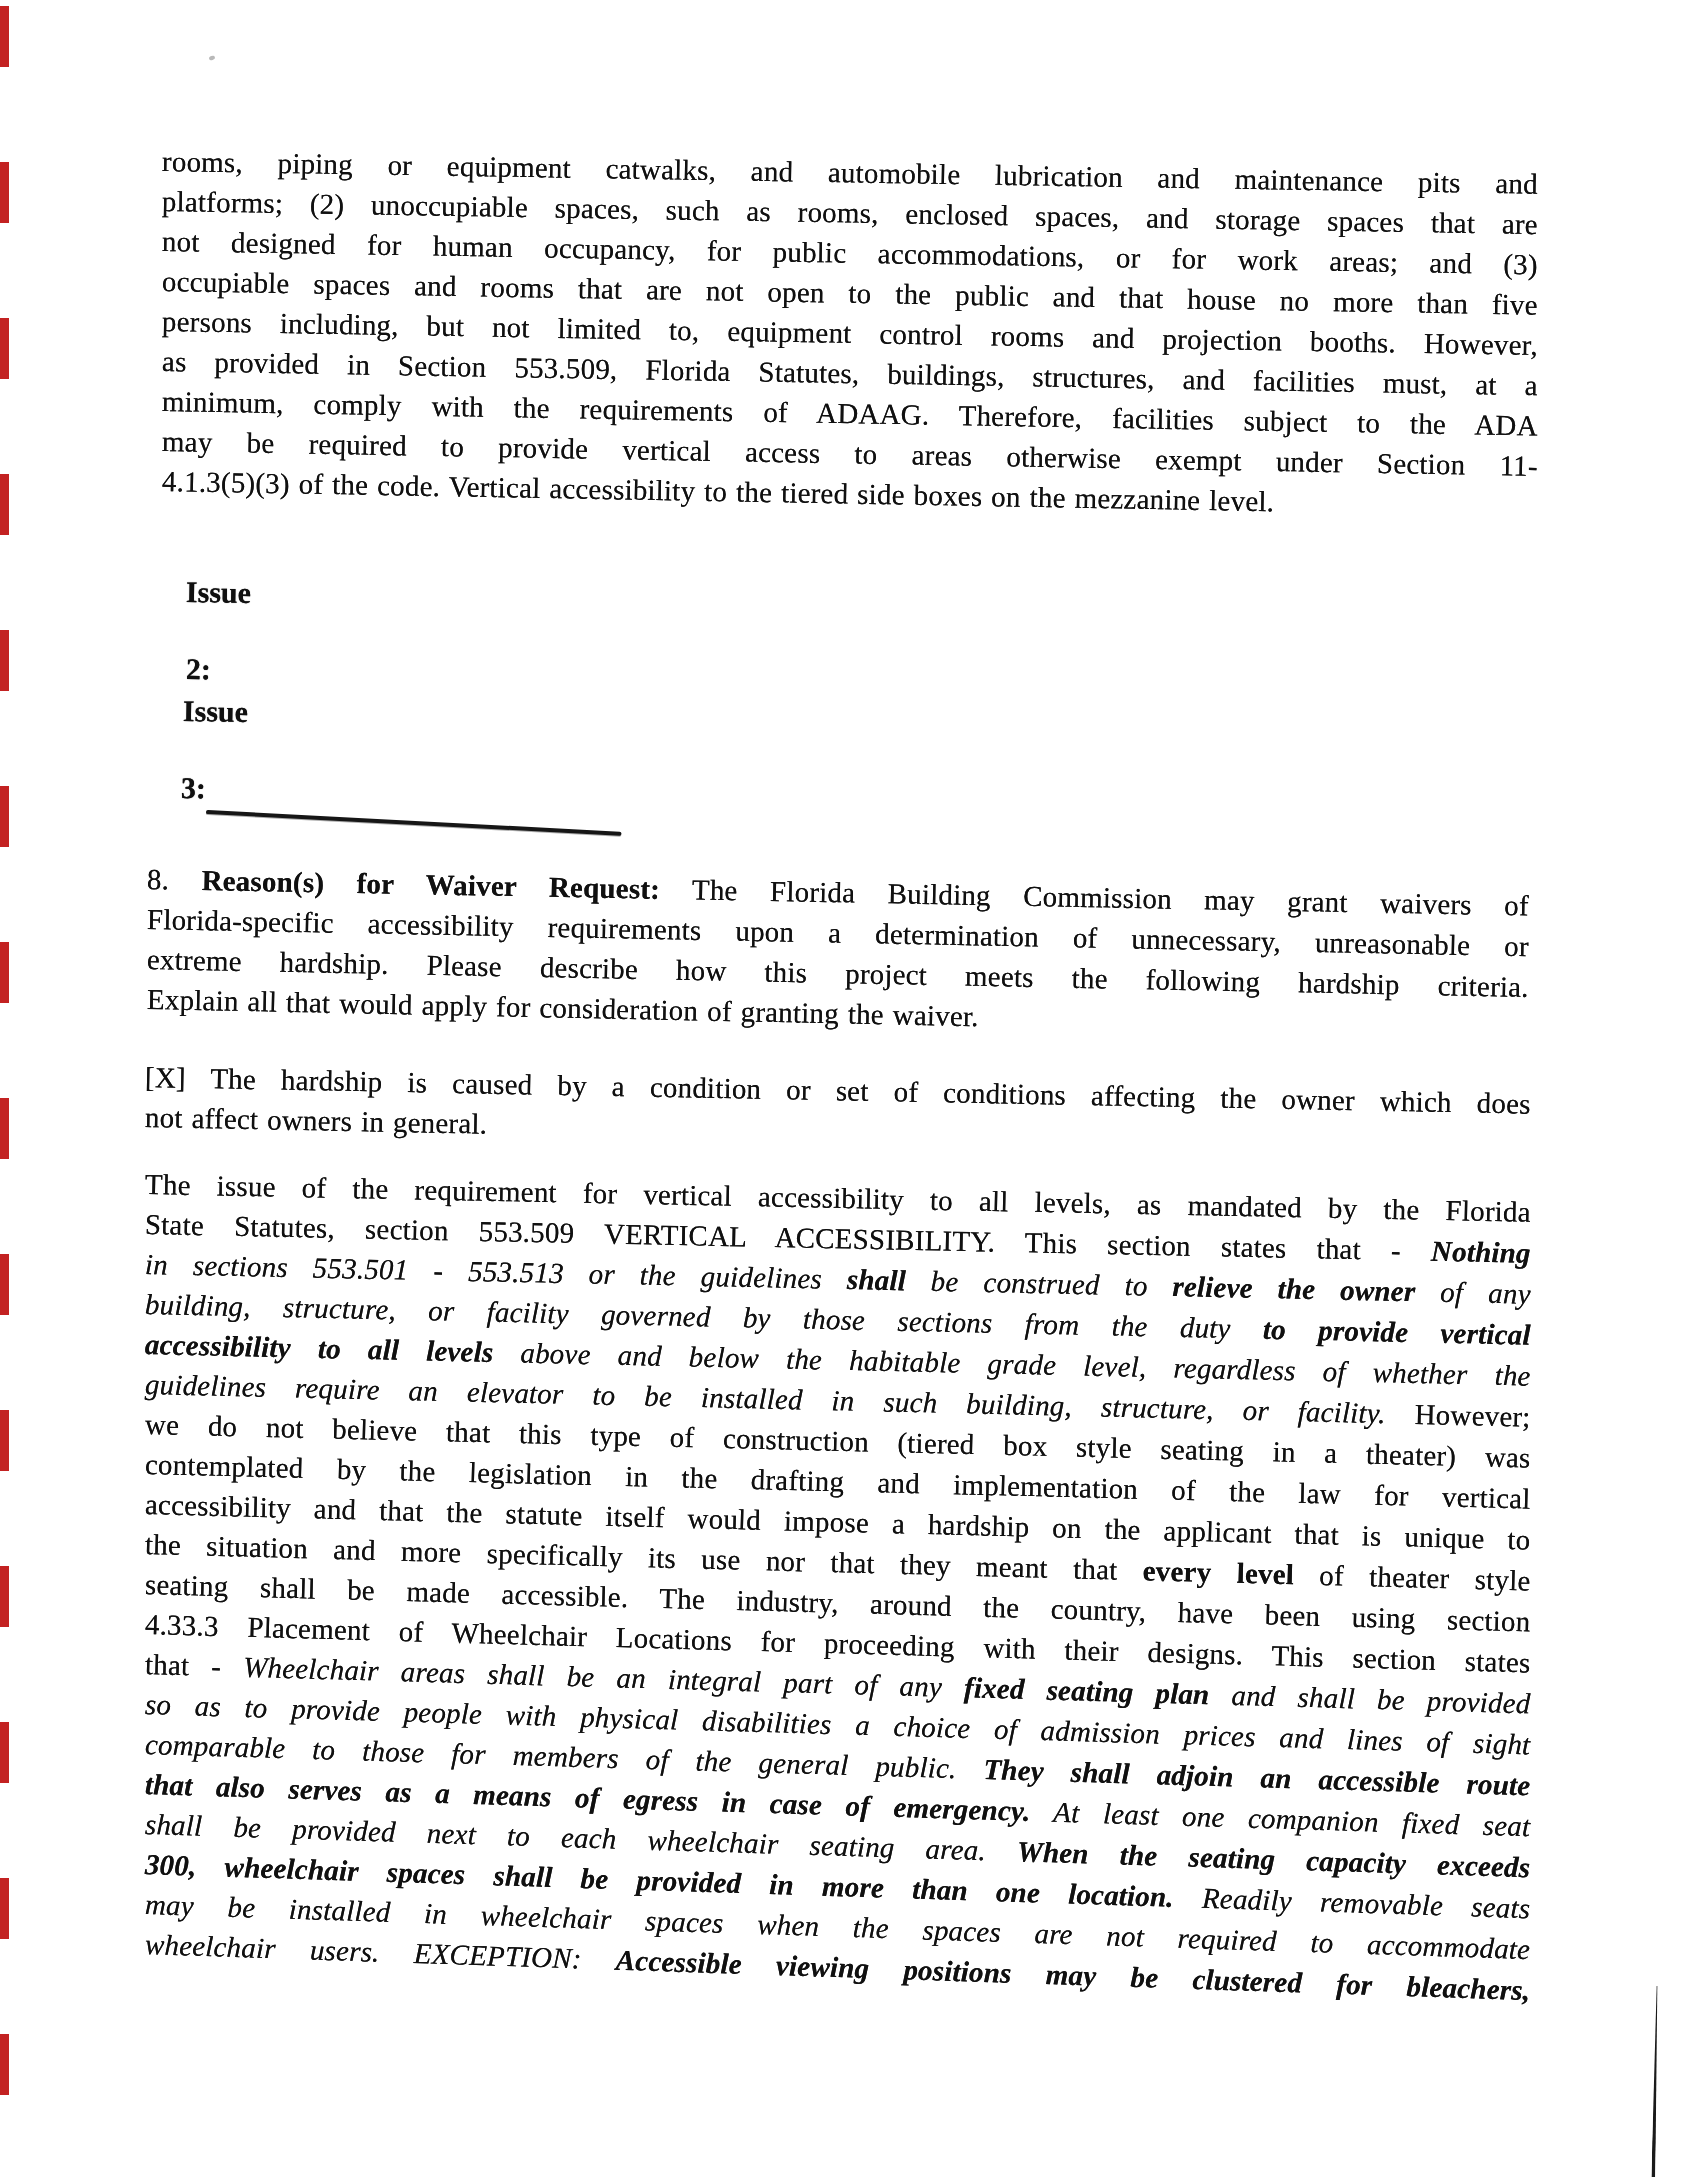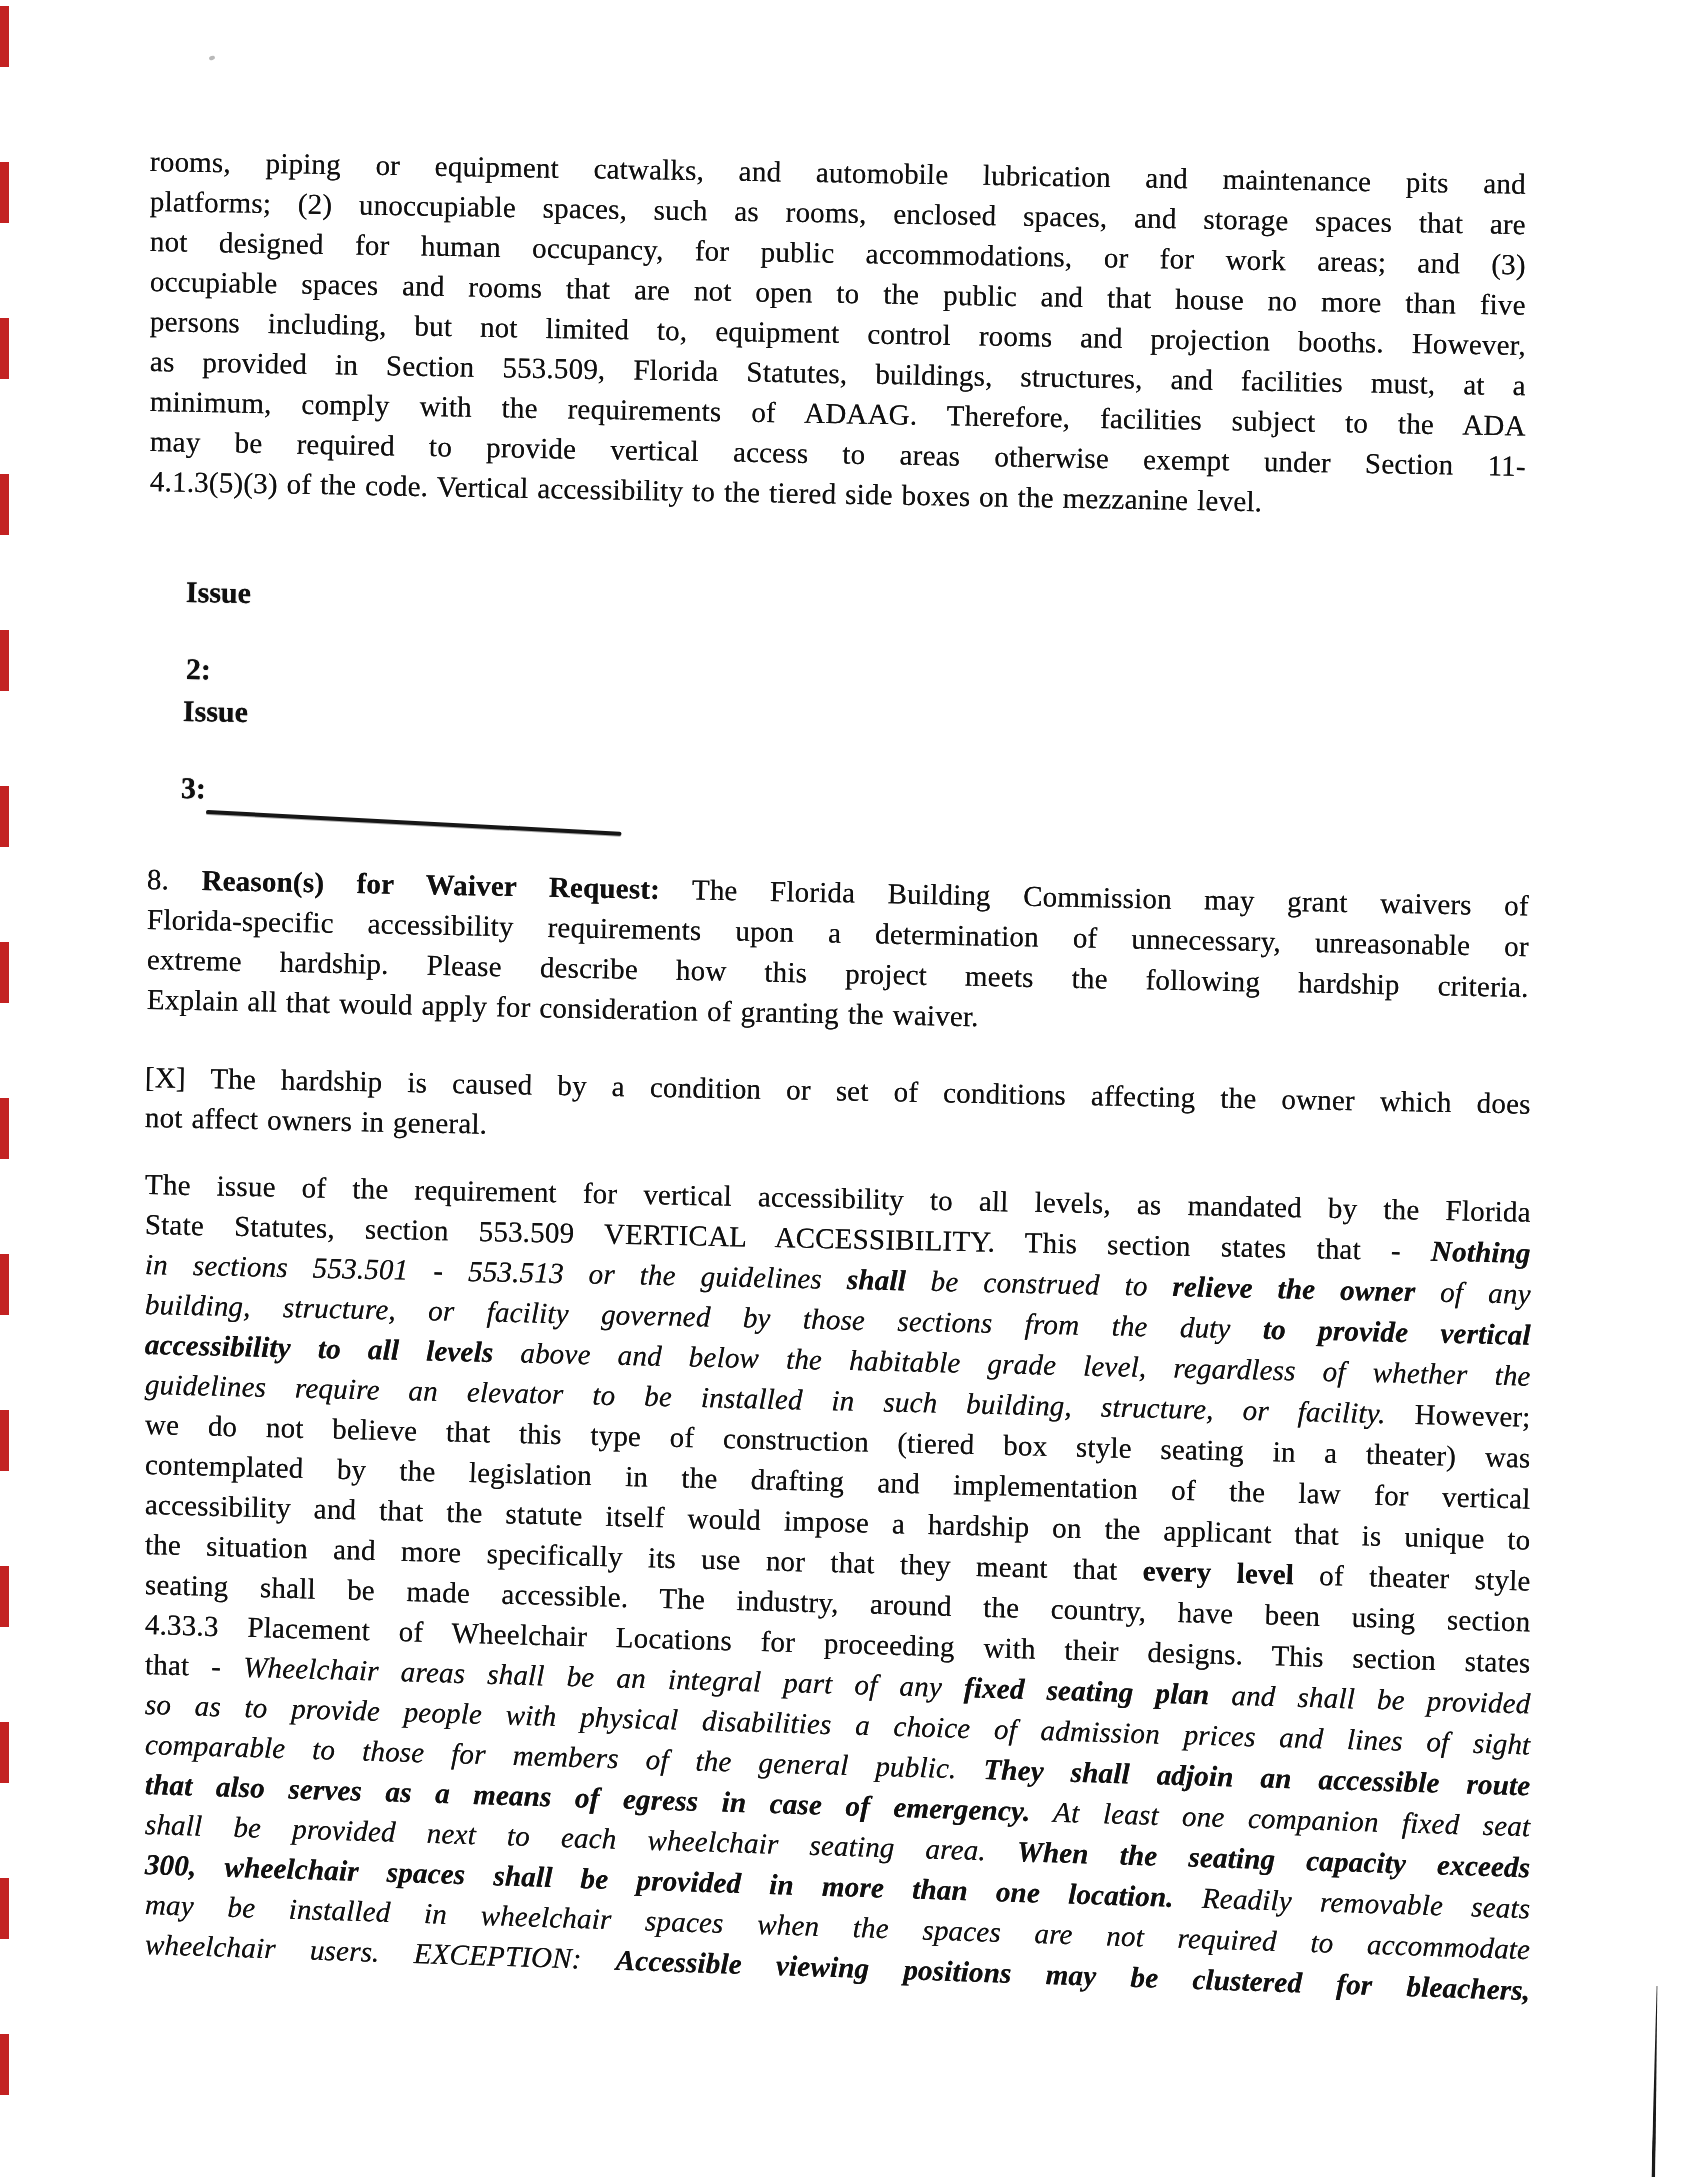--- a/index.html
+++ b/index.html
@@ -51,21 +51,21 @@
   }
 </style>
 </head>
 <body>
 
 <div class="page">
 
   <div class="edge-marks"></div>
   <div class="speck"></div>
 
-  <div class="block" style="left:150px; top:141px; width:1376px;">
+  <div class="block" style="left:162px; top:141px; width:1376px;">
       <div class="line" style="transform: rotate(0.95deg);"><span>rooms, piping or equipment catwalks, and automobile lubrication and maintenance pits and</span></div>
       <div class="line" style="transform: rotate(0.962deg);"><span>platforms; (2) unoccupiable spaces, such as rooms, enclosed spaces, and storage spaces that are</span></div>
       <div class="line" style="transform: rotate(0.974deg);"><span>not designed for human occupancy, for public accommodations, or for work areas; and (3)</span></div>
       <div class="line" style="transform: rotate(0.986deg);"><span>occupiable spaces and rooms that are not open to the public and that house no more than five</span></div>
       <div class="line" style="transform: rotate(0.998deg);"><span>persons including, but not limited to, equipment control rooms and projection booths. However,</span></div>
       <div class="line" style="transform: rotate(1.01deg);"><span>as provided in Section 553.509, Florida Statutes, buildings, structures, and facilities must, at a</span></div>
       <div class="line" style="transform: rotate(1.022deg);"><span>minimum, comply with the requirements of ADAAG. Therefore, facilities subject to the ADA</span></div>
       <div class="line" style="transform: rotate(1.034deg);"><span>may be required to provide vertical access to areas otherwise exempt under Section 11-</span></div>
       <div class="line no-just" style="transform: rotate(1.046deg);"><span>4.1.3(5)(3) of the code. Vertical accessibility to the tiered side boxes on the mezzanine level.</span></div>
     </div>

